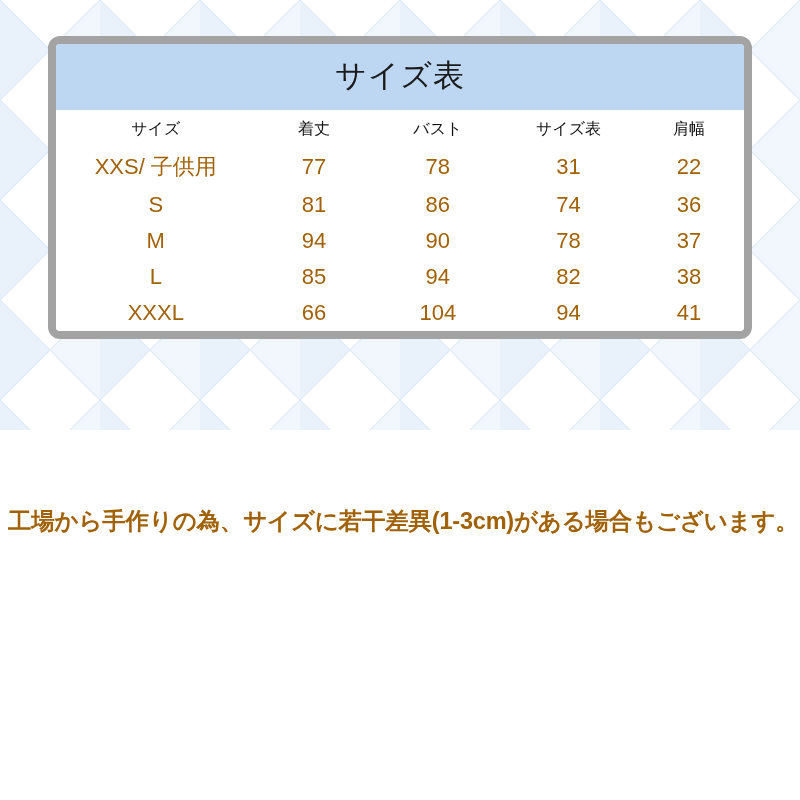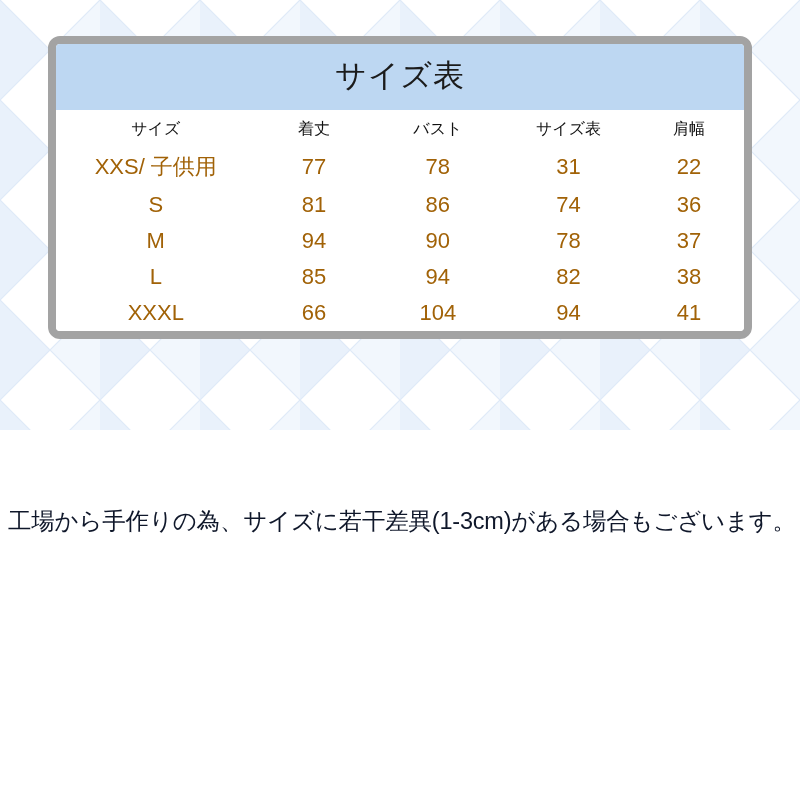--- a/index.html
+++ b/index.html
@@ -75,24 +75,25 @@
   col.c-d    { width: 19%; }
   col.c-e    { width: 16%; }
 
   
   #footnote {
     position: absolute;
     left: 8px;
     top: 505px;
     width: 790px;
     font-size: 23.5px;
-    color: #0f172a;
+    color: #a16207;
     letter-spacing: -0.2px;
     white-space: nowrap;
     z-index: 2;
+    font-weight: bold;
   }
 </style>
 </head>
 <body>
 
 <div id="bg-pattern">
   <svg width="800" height="480" viewBox="0 0 800 480" xmlns="http://www.w3.org/2000/svg">
     <defs>
       <pattern id="lattice" width="100" height="100" patternUnits="userSpaceOnUse">
         <rect width="100" height="100" fill="#ffffff"></rect>

